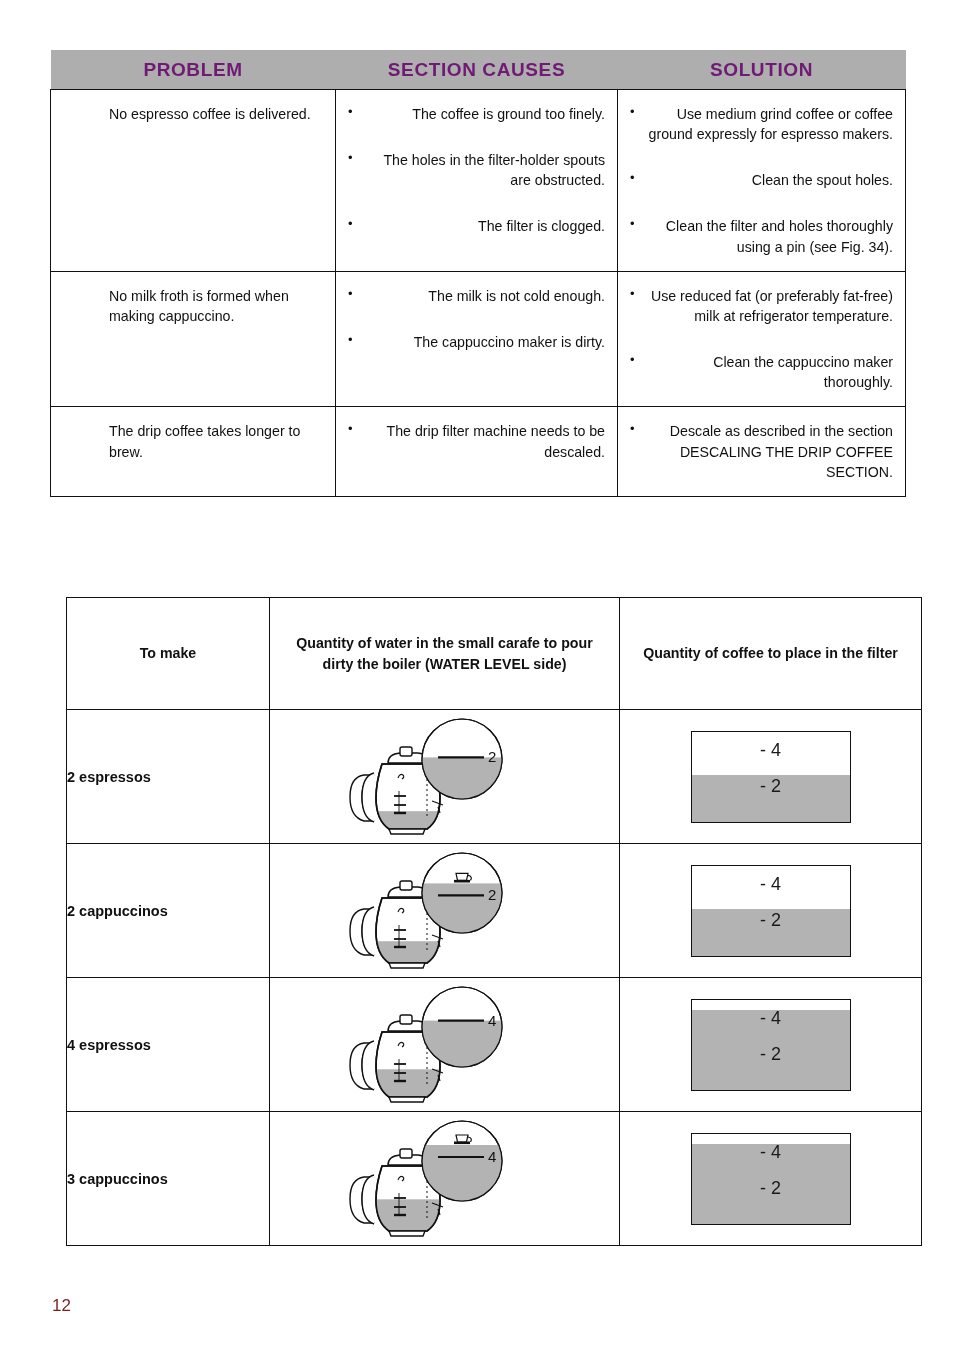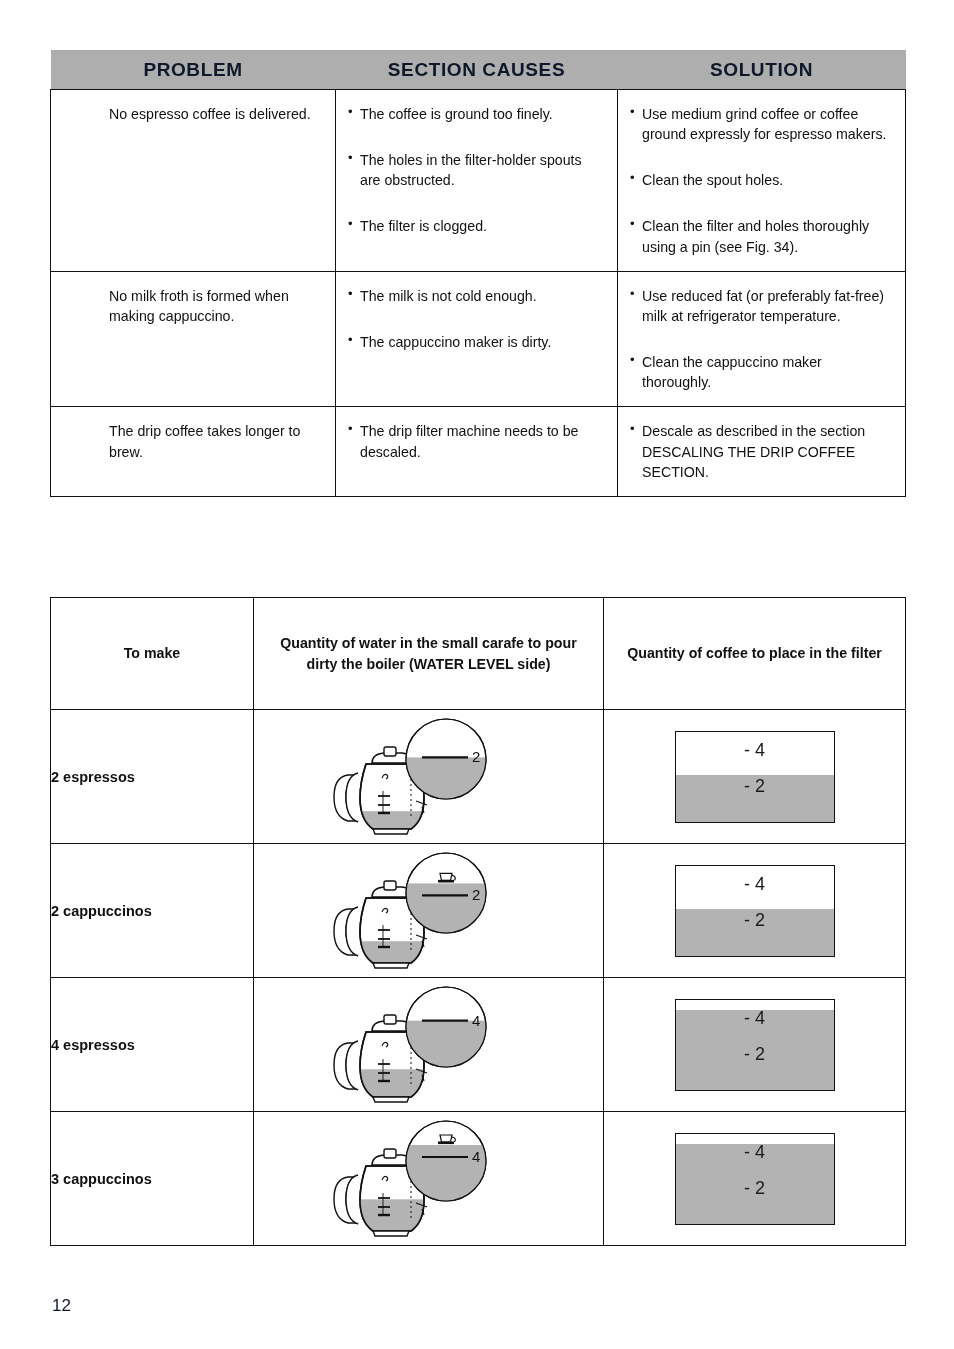--- a/index.html
+++ b/index.html
@@ -24,21 +24,21 @@
     width: 855px;
     border-collapse: collapse;
     table-layout: fixed;
   }
   #trouble-table col.c1 { width: 285px; }
   #trouble-table col.c2 { width: 282px; }
   #trouble-table col.c3 { width: 288px; }
 
   #trouble-table th {
     background: #aeaeae;
-    color: #0f172a;
+    color: #701a75;
     font-size: 19px;
     font-weight: bold;
     letter-spacing: 0.6px;
     text-align: center;
     padding: 9px 0 8px 0;
     border: none;
     font-family: "Liberation Sans", sans-serif;
   }
   #trouble-table td {
     border: 1px solid #111111;
@@ -53,35 +53,36 @@
     padding-left: 58px;
     margin-left: 16px;
   }
   #trouble-table td.col-problem .ptext { display: block; }
 
   ul.bullets { list-style: none; margin: 0; padding: 0; }
   ul.bullets li {
     position: relative;
     padding-left: 12px;
     margin-bottom: 26px;
+    text-align: right;
   }
   ul.bullets li:last-child { margin-bottom: 0; }
   ul.bullets li::before {
     content: "\2022";
     position: absolute;
     left: 0;
     top: -1px;
     font-size: 13px;
     line-height: 1.42;
   }
 
   
   #quantity-table {
     position: absolute;
-    left: 50px;
+    left: 66px;
     top: 597px;
     width: 855px;
     border-collapse: collapse;
     table-layout: fixed;
   }
   #quantity-table col.q1 { width: 203px; }
   #quantity-table col.q2 { width: 350px; }
   #quantity-table col.q3 { width: 302px; }
 
   #quantity-table td, #quantity-table th {
@@ -139,21 +140,21 @@
   }
   .filter-mark.m4 { top: 8px; }
   .filter-mark.m2 { top: 44px; }
 
   
   #page-number {
     position: absolute;
     left: 52px;
     top: 1296px;
     font-size: 17px;
-    color: #0f172a;
+    color: #7f1d1d;
   }
 </style>
 </head>
 <body>
 
 <table id="trouble-table">
   <colgroup>
       <col class="c1">
       <col class="c2">
       <col class="c3">

